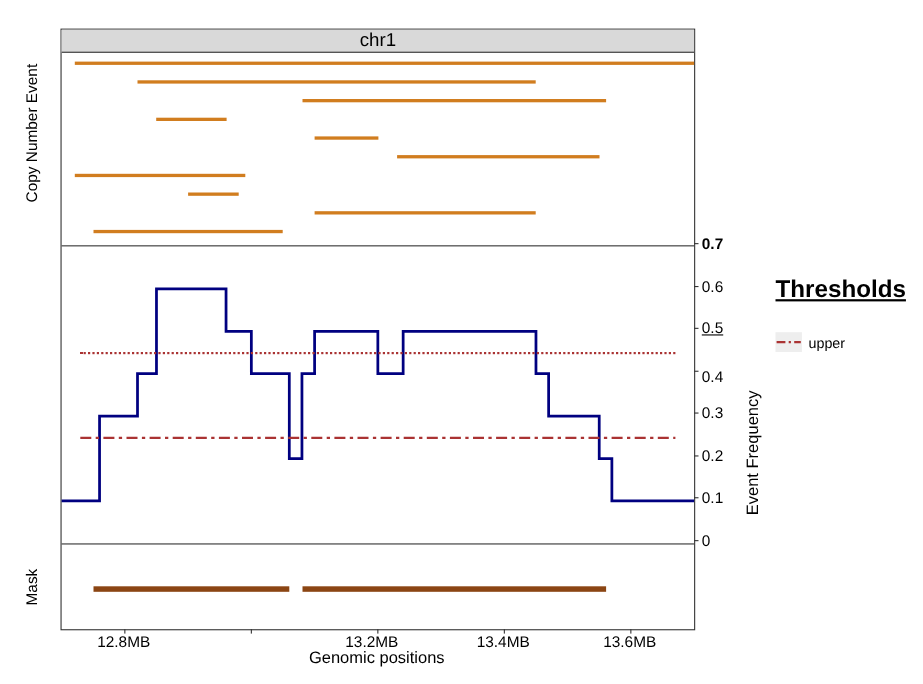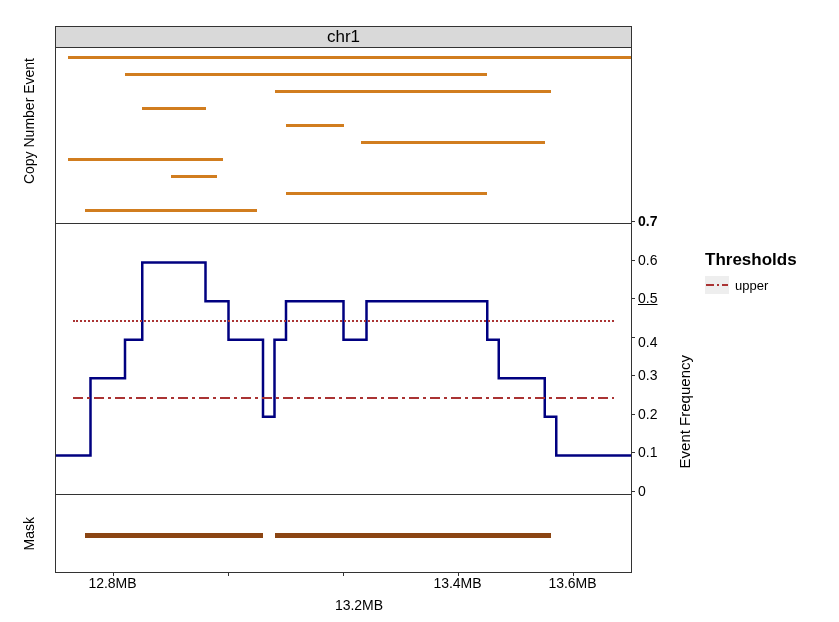--- a/index.html
+++ b/index.html
@@ -103,22 +103,23 @@
   }
   
   .legend {
     position: absolute;
     left: 695px;
     top: 240px;
     width: 120px;
   }
   .legend-title {
     font-weight: bold;
-    font-size: 17px;
-    margin-bottom: 4px;
+    font-size: 22px;
+    margin-bottom: 24px;
+    text-decoration: underline;
   }
   .legend-item {
     display: flex;
     align-items: center;
     height: 22px;
     margin: 2px 0;
   }
   .legend-swatch {
     width: 24px;
     height: 18px;
@@ -186,26 +187,27 @@
         </div>
     </div>
   </div>
 
   <div id="x-ticks">
       <div class="x-tick-mark" style="left: 102.5px;"></div>
       <div class="x-tick" style="left: 102.5px;">12.8MB</div>
       <div class="x-tick-mark" style="left: 217.5px;"></div>
       <div class="x-tick" style="left: 225px; margin-top: 44px;">13MB</div>
       <div class="x-tick-mark" style="left: 332.5px;"></div>
-      <div class="x-tick" style="left: 349px; margin-top: 22px;">13.2MB</div>
+      <div class="x-tick" style="left: 328px;">13.2MB</div>
       <div class="x-tick-mark" style="left: 447.5px;"></div>
       <div class="x-tick" style="left: 447.5px;">13.4MB</div>
       <div class="x-tick-mark" style="left: 562.5px;"></div>
       <div class="x-tick" style="left: 562.5px;">13.6MB</div>
     </div>
+  <div class="x-label">Genomic positions</div>
 
   <div id="y-ticks-right">
       <div class="y-tick-mark-right" style="top: 481px;"></div>
       <div class="y-tick-right" style="top: 473px;">0</div>
       <div class="y-tick-mark-right" style="top: 442.429px;"></div>
       <div class="y-tick-right" style="top: 434.429px;">0.1</div>
       <div class="y-tick-mark-right" style="top: 403.857px;"></div>
       <div class="y-tick-right" style="top: 395.857px;">0.2</div>
       <div class="y-tick-mark-right" style="top: 365.286px;"></div>
       <div class="y-tick-right" style="top: 357.286px;">0.3</div>

